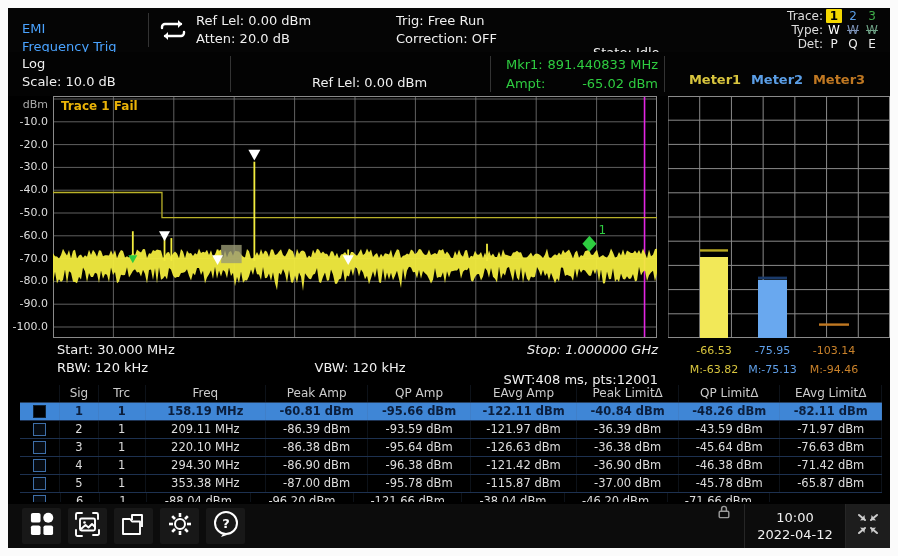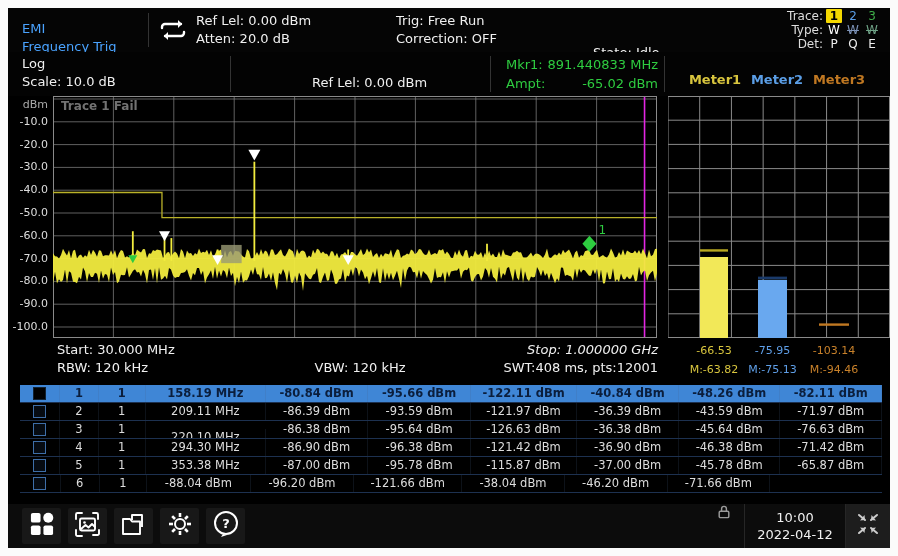--- a/index.html
+++ b/index.html
@@ -24,21 +24,21 @@
   .green{color:#2ecc40;}
   .mkr-grid{position:absolute;left:498px;top:3px;width:152px;font-size:13px;line-height:19px;}
   .mkr-row{display:flex;justify-content:space-between;}
   .meter-tabs{position:absolute;left:676px;top:20px;width:200px;display:flex;}
   .meter-tab{width:62px;text-align:center;font-size:13px;font-weight:bold;cursor:default;}
   
   .yaxis{position:absolute;left:0;top:88px;width:45px;height:250px;}
   .yaxis span{position:absolute;right:5px;font-size:11px;color:#ddd;white-space:nowrap;text-align:center;}
   .yaxis .unit{color:#aaa;}
   .plot{position:absolute;left:45px;top:88px;width:604px;height:242px;background:#000;}
-  .fail{position:absolute;left:8px;top:3px;font-size:12px;color:#737373;font-weight:bold;}
+  .fail{position:absolute;left:8px;top:3px;font-size:12px;color:#eab308;font-weight:bold;}
   .meterpanel{position:absolute;left:660px;top:88px;width:222px;height:242px;background:#000;}
   .xlab{position:absolute;font-size:13px;color:#f0f0f0;white-space:nowrap;}
   .mval{position:absolute;width:80px;text-align:center;font-size:11px;white-space:nowrap;}
   
   .sigtable{position:absolute;left:12px;top:377px;width:862px;height:117px;overflow:hidden;font-size:11.5px;}
   .thead,.trowd{display:flex;height:17px;line-height:17px;border-bottom:1px solid #1d3150;}
   .thead{color:#ccc;font-size:12px;border-bottom:1px solid #27405f;}
   .cell{text-align:center;overflow:hidden;white-space:nowrap;border-right:1px solid rgba(70,100,140,.18);}
   .trowd{color:#ddd;background:#000;}
   .trowd.selected{background:#3f86d6;color:#0b1e3c;font-weight:bold;}
@@ -219,40 +219,52 @@
           <rect x="90" y="183.799" width="29" height="58.20099999999999" fill="#69a8ef"></rect>
           <line x1="90" y1="181.81459999999998" x2="119" y2="181.81459999999998" stroke="#1a3a6a" stroke-width="2.4"></line>
           <line x1="151" y1="228.59319999999997" x2="181" y2="228.59319999999997" stroke="#c07822" stroke-width="2.4"></line>
         </svg>
   </div>
 
   <div class="xlab" style="left:49px;top:334px;">Start: 30.000 MHz</div>
   <div class="xlab" style="left:49px;top:352px;">RBW: 120 kHz</div>
   <div class="xlab" style="left:287px;top:352px;width:130px;text-align:center;">VBW: 120 kHz</div>
   <div class="xlab" style="right:232px;top:334px;font-style:italic;">Stop: 1.000000 GHz</div>
-  <div class="xlab" style="right:232px;top:352px;">SWT:408 ms, pts:12001</div>
+  <div class="xlab" style="right:232px;top:364px;">SWT:408 ms, pts:12001</div>
 
   <div id="meter-values">
         <div class="mval abs" style="left: 666px; top: 336px; color: rgb(216, 197, 62);">-66.53</div>
         <div class="mval abs" style="left: 666px; top: 355px; color: rgb(216, 197, 62);">M:-63.82</div>
         <div class="mval abs" style="left: 724.5px; top: 336px; color: rgb(95, 159, 232);">-75.95</div>
         <div class="mval abs" style="left: 724.5px; top: 355px; color: rgb(95, 159, 232);">M:-75.13</div>
         <div class="mval abs" style="left: 786px; top: 336px; color: rgb(200, 129, 42);">-103.14</div>
         <div class="mval abs" style="left: 786px; top: 355px; color: rgb(200, 129, 42);">M:-94.46</div>
       </div>
 
   <div class="sigtable" id="sigtable">
+        <div class="thead">
+          <div class="cell" style="width: 4.6%;"></div>
+          <div class="cell" style="width: 4.4%;">Sig</div>
+          <div class="cell" style="width: 5.4%;">Trc</div>
+          <div class="cell" style="width: 14%;">Freq</div>
+          <div class="cell" style="width: 11.9%;">Peak Amp</div>
+          <div class="cell" style="width: 11.9%;">QP Amp</div>
+          <div class="cell" style="width: 12.4%;">EAvg Amp</div>
+          <div class="cell" style="width: 11.8%;">Peak LimitΔ</div>
+          <div class="cell" style="width: 11.8%;">QP LimitΔ</div>
+          <div class="cell" style="width: 11.8%;">EAvg LimitΔ</div>
+        </div>
         <div class="trowd selected">
           <div class="cell cbwrap" style="width: 4.6%;">
             <span class="cb"></span>
           </div>
           <div class="cell" style="width: 4.4%;">1</div>
           <div class="cell" style="width: 5.4%;">1</div>
           <div class="cell" style="width: 14%;">158.19 MHz</div>
-          <div class="cell" style="width: 11.9%;">-80.84 dBm</div>
+          <div class="cell" style="width: 11.9%;">-60.81 dBm</div>
           <div class="cell" style="width: 11.9%;">-95.66 dBm</div>
           <div class="cell" style="width: 12.4%;">-122.11 dBm</div>
           <div class="cell" style="width: 11.8%;">-40.84 dBm</div>
           <div class="cell" style="width: 11.8%;">-48.26 dBm</div>
           <div class="cell" style="width: 11.8%;">-82.11 dBm</div>
         </div>
         <div class="trowd">
           <div class="cell cbwrap" style="width: 4.6%;">
             <span class="cb"></span>
           </div>
@@ -265,21 +277,21 @@
           <div class="cell" style="width: 11.8%;">-36.39 dBm</div>
           <div class="cell" style="width: 11.8%;">-43.59 dBm</div>
           <div class="cell" style="width: 11.8%;">-71.97 dBm</div>
         </div>
         <div class="trowd">
           <div class="cell cbwrap" style="width: 4.6%;">
             <span class="cb"></span>
           </div>
           <div class="cell" style="width: 4.4%;">3</div>
           <div class="cell" style="width: 5.4%;">1</div>
-          <div class="cell" style="width: 14%; margin-top: 8px;">220.10 MHz</div>
+          <div class="cell" style="width: 14%;">220.10 MHz</div>
           <div class="cell" style="width: 11.9%;">-86.38 dBm</div>
           <div class="cell" style="width: 11.9%;">-95.64 dBm</div>
           <div class="cell" style="width: 12.4%;">-126.63 dBm</div>
           <div class="cell" style="width: 11.8%;">-36.38 dBm</div>
           <div class="cell" style="width: 11.8%;">-45.64 dBm</div>
           <div class="cell" style="width: 11.8%;">-76.63 dBm</div>
         </div>
         <div class="trowd">
           <div class="cell cbwrap" style="width: 4.6%;">
             <span class="cb"></span>

